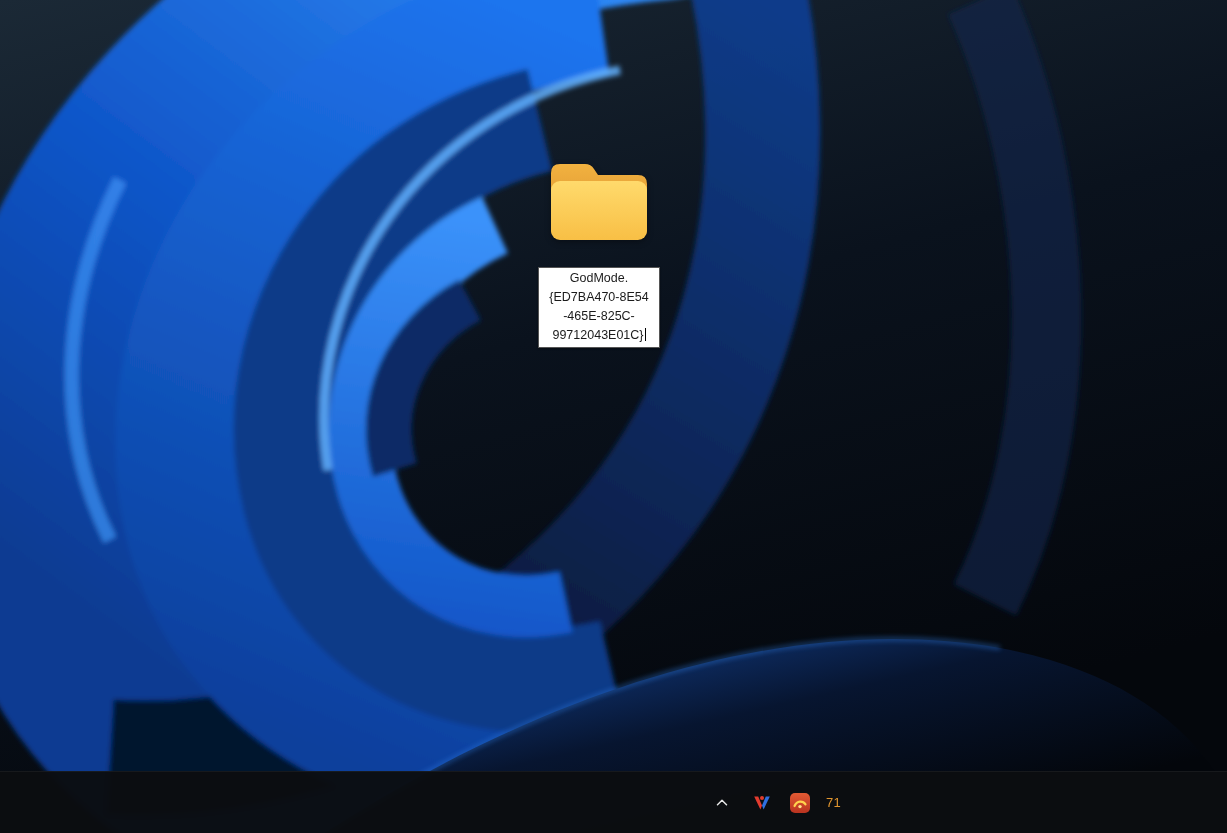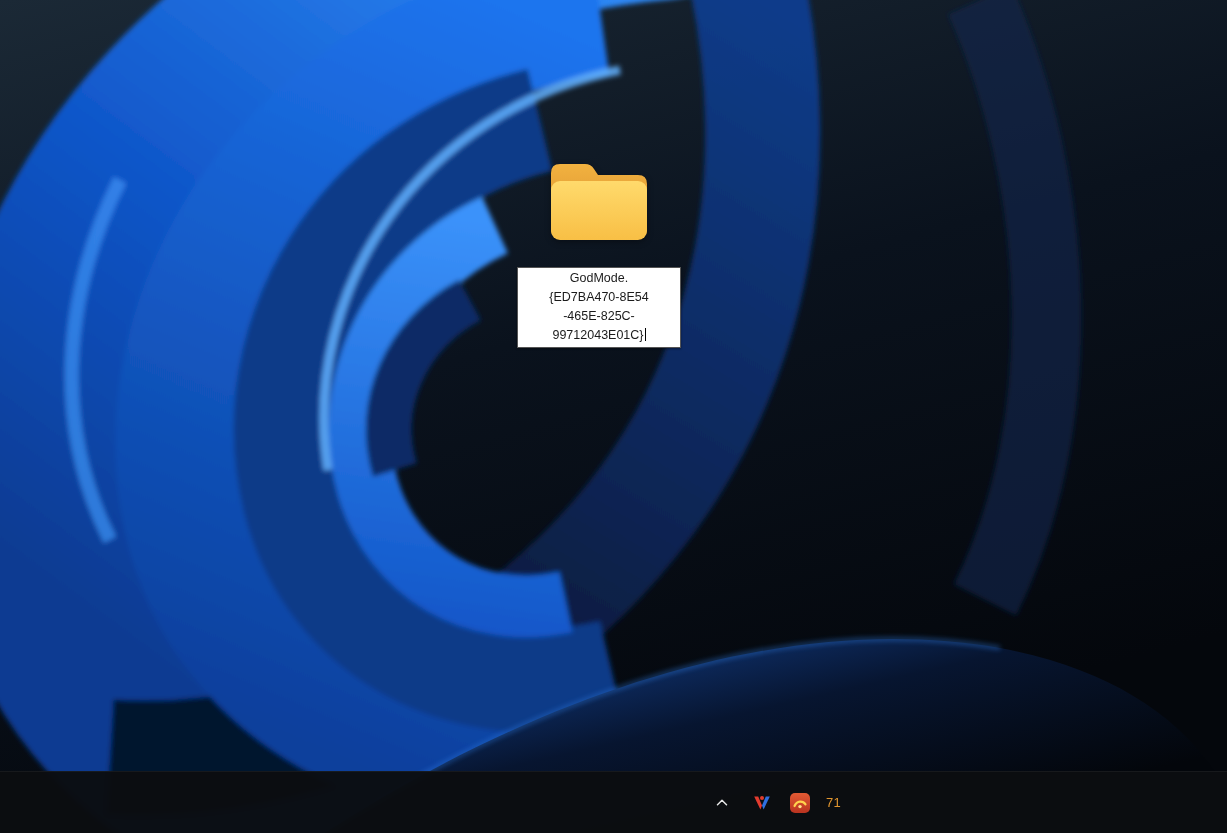--- a/index.html
+++ b/index.html
@@ -11,21 +11,21 @@
   .desktop { position: relative; width: 1227px; height: 833px; }
   .wallpaper { position: absolute; inset: 0; width: 100%; height: 100%; display: block; }
 
   
   .desktop-icon {
     position: absolute; left: 529px; top: 158px; width: 140px;
     display: flex; flex-direction: column; align-items: center;
   }
   .folder-svg { width: 104px; height: 88px; display: block; filter: drop-shadow(0 2px 3px rgba(0,0,0,0.35)); }
   .rename-box {
-    margin-top: 21px; width: 164px;
+    margin-top: 21px; width: 122px;
     background: #ffffff;
     border: 1px solid #555555;
     padding: 1px 2px 2px 2px;
     font-size: 12.5px; line-height: 19px;
     color: #1b1b1b; text-align: center;
     box-shadow: 0 1px 2px rgba(0,0,0,0.4);
   }
   .rename-line { white-space: nowrap; }
   .caret {
     display: inline-block; width: 1px; height: 13px;

